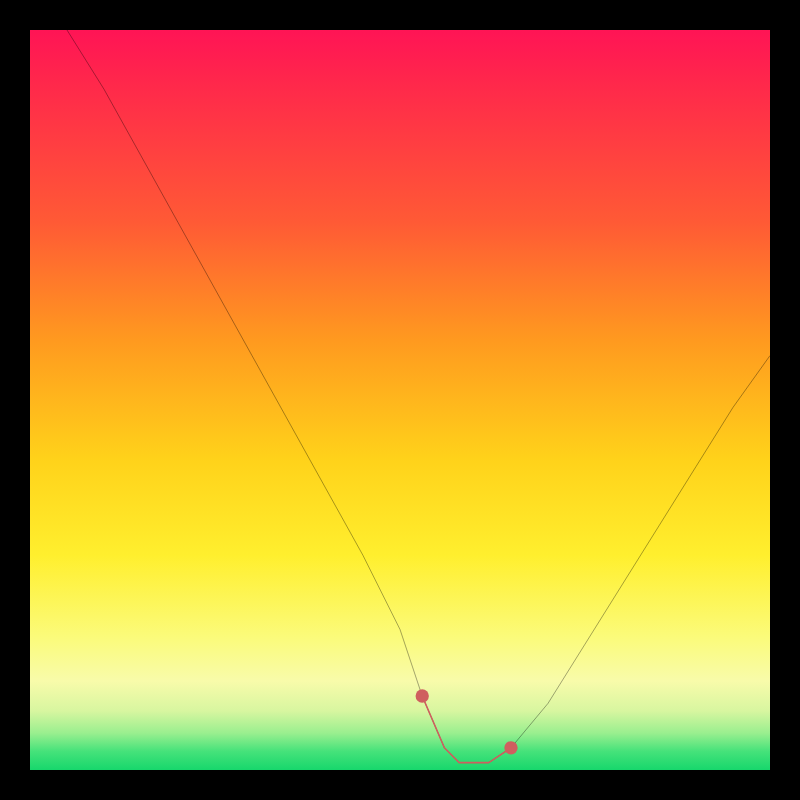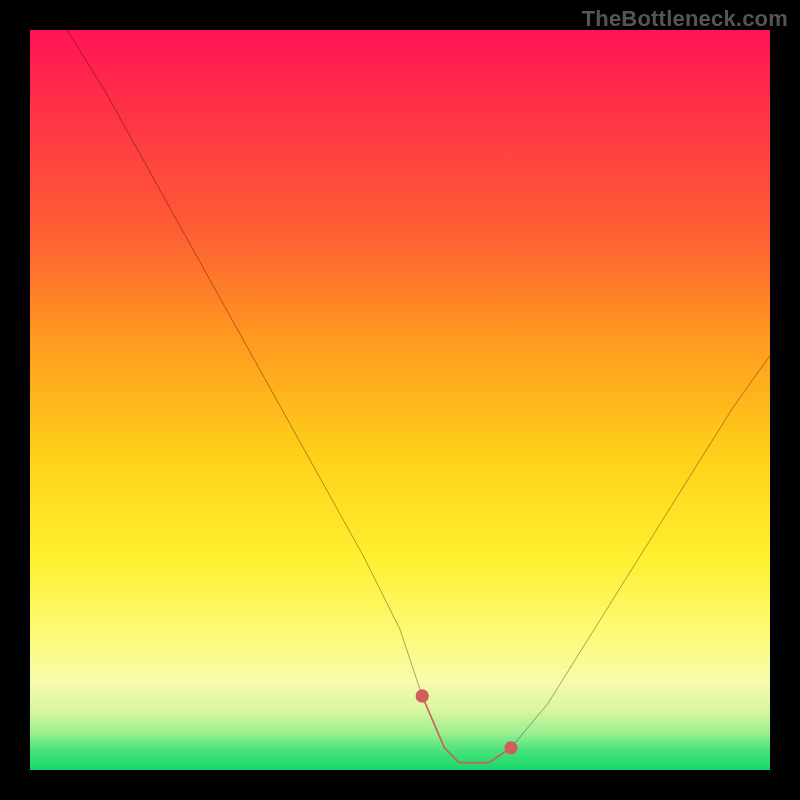--- a/index.html
+++ b/index.html
@@ -57,21 +57,20 @@
   svg.curve {
     position: absolute;
     inset: 0;
   }
 </style>
 </head>
 <body>
 
 <div class="stage">
 
-  <div class="watermark">TheBottleneck.com</div>
 
   <div class="plot">
     <div class="gradient"></div>
     <svg class="curve" viewBox="0 0 100 100" preserveAspectRatio="none">
       <path id="main-curve" fill="none" stroke="#000" stroke-width="0.35" vector-effect="non-scaling-stroke" d="M5.00 0.00 L10.00 8.00 L15.00 17.00 L20.00 26.00 L25.00 35.00 L30.00 44.00 L35.00 53.00 L40.00 62.00 L45.00 71.00 L50.00 81.00 L53.00 90.00 L56.00 97.00 L58.00 99.00 L62.00 99.00 L65.00 97.00 L70.00 91.00 L75.00 83.00 L80.00 75.00 L85.00 67.00 L90.00 59.00 L95.00 51.00 L100.00 44.00"></path>
       <path id="highlight-curve" fill="none" stroke="#cf5f5f" stroke-width="1.6" stroke-linecap="round" stroke-linejoin="round" vector-effect="non-scaling-stroke" d="M53.00 90.00 L56.00 97.00 L58.00 99.00 L62.00 99.00 L65.00 97.00"></path>
       <circle id="hl-dot-a" r="0.9" fill="#cf5f5f" cx="53" cy="90"></circle>
       <circle id="hl-dot-b" r="0.9" fill="#cf5f5f" cx="65" cy="97"></circle>
     </svg>
   </div>

